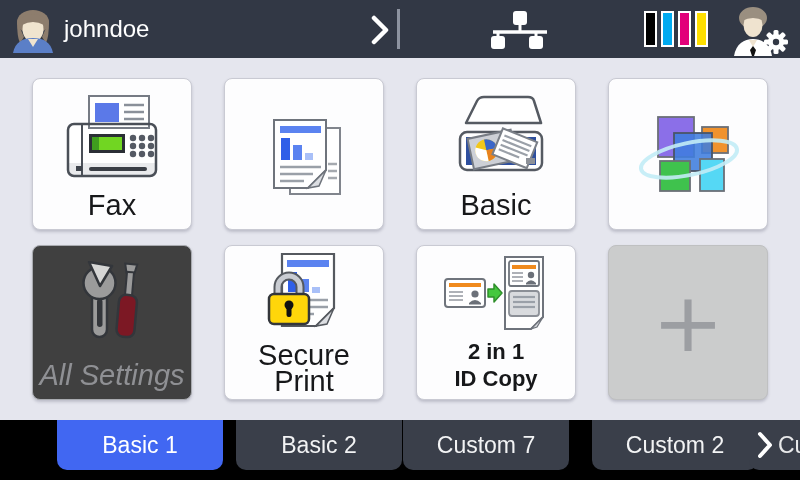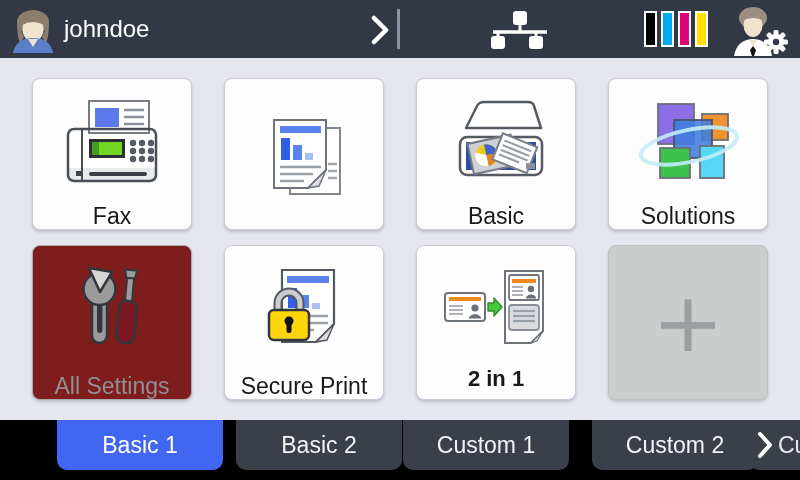--- a/index.html
+++ b/index.html
@@ -22,22 +22,22 @@
   
   .main{position:absolute;top:58px;left:0;width:800px;height:362px;background:#e5e6ee;}
   .tile{position:absolute;width:160px;border-radius:8px;background:#fdfdfe;
         border:1px solid #c9cad3;box-sizing:border-box;
         box-shadow:0 2px 3px rgba(70,70,95,.25);
         display:flex;flex-direction:column;align-items:center;}
   .row1{top:20px;height:152px;}
   .row2{top:187px;height:155px;}
   .c1{left:32px}.c2{left:224px}.c3{left:416px}.c4{left:608px}
   .tile-icon{flex:1;display:flex;align-items:center;justify-content:center;width:100%;padding-top:4px;}
-  .tile-label{font-size:23px;color:#17181a;line-height:26px;text-align:center;}
-  .tile.disabled{background:#7f1d1d;border-color:#a9abb0;}
+  .tile-label{font-size:29px;color:#17181a;padding-bottom:11px;line-height:26px;text-align:center;}
+  .tile.disabled{background:#404040;border-color:#a9abb0;font-style:italic;}
   .tile.disabled .tile-label{color:#8f9094;}
   .tile.empty{background:#cbcccc;border-color:#bfc0c1;justify-content:center;}
   .plus-glyph{font-size:86px;font-weight:400;color:#9c9ea2;line-height:86px;
               font-family:"DejaVu Sans",sans-serif;transform:scaleY(.95);}
   .two-line .tile-label{padding-bottom:7px;font-size:22px;line-height:27px;font-weight:bold;}
 
   
   .tabbar{position:absolute;top:420px;left:0;width:800px;height:60px;background:#000000;}
   .tab{position:absolute;top:0;height:50px;width:166px;background:#3a3f4a;
        border-radius:0 0 10px 10px;display:flex;align-items:center;justify-content:center;
@@ -201,21 +201,20 @@
       <div class="tile-icon">
         <svg width="108" height="90" viewBox="0 0 108 90">
           <rect x="24" y="6" width="36" height="40" fill="#8b6fe8" stroke="#6b6f77" stroke-width="1.8"></rect>
           <rect x="68" y="16" width="26" height="26" fill="#f0922d" stroke="#6b6f77" stroke-width="1.8"></rect>
           <rect x="40" y="22" width="38" height="38" fill="#3f7dde" fill-opacity="0.88" stroke="#4a5568" stroke-width="1.8"></rect>
           <rect x="26" y="50" width="30" height="30" fill="#3fc24d" stroke="#6b6f77" stroke-width="1.8"></rect>
           <rect x="66" y="48" width="24" height="32" fill="#55d8f5" stroke="#6b6f77" stroke-width="1.8"></rect>
           <ellipse cx="55" cy="48" rx="49" ry="16" fill="none" stroke="#c2ecf6" stroke-width="4" stroke-opacity="0.9" transform="rotate(-12 55 48)"></ellipse>
         </svg>
       </div>
-      <div class="tile-label">Solutions</div>
     </div>
 
     <div class="tile row2 c1 disabled">
       <div class="tile-icon">
         <svg width="96" height="90" viewBox="0 0 96 90">
           <rect x="28" y="30" width="15" height="46" rx="7.5" fill="#9b9b9b" stroke="#33363b" stroke-width="2.5"></rect>
           <circle cx="35.5" cy="22" r="16" fill="#9b9b9b" stroke="#33363b" stroke-width="2.5"></circle>
           <polygon points="25,1 48,5 36,25" fill="#d6d6d5" stroke="#33363b" stroke-width="2.5" stroke-linejoin="round"></polygon>
           <rect x="33" y="38" width="5.5" height="28" rx="2.75" fill="#33363b"></rect>
           <g transform="rotate(5 64 40)">
@@ -271,38 +270,39 @@
           <line x1="6" y1="39" x2="20" y2="39" stroke="#a5a9af" stroke-width="1.8"></line>
           <line x1="6" y1="43" x2="20" y2="43" stroke="#a5a9af" stroke-width="1.8"></line>
           <line x1="6" y1="47" x2="20" y2="47" stroke="#a5a9af" stroke-width="1.8"></line>
           <circle cx="32" cy="41" r="3.6" fill="#6b7078"></circle>
           <path d="M26,50 q6,-6 12,0 v1.5 h-12 z" fill="#6b7078"></path>
           <polygon points="45,36 51,36 51,31 59,40 51,49 51,44 45,44" fill="#45c83e" stroke="#2f8f2b" stroke-width="1.5" stroke-linejoin="round"></polygon>
         </svg>
       </div>
       <div class="tile-label">
         <span>2 in 1</span><br>
+        <span>ID Copy</span>
       </div>
     </div>
 
     <div class="tile row2 c4 empty">
       <span class="plus-glyph">+</span>
     </div>
   </div>
 
   <div class="tabbar">
 
     <div class="tab active tb1">
       <span>Basic 1</span>
     </div>
     <div class="tab tb2">
       <span>Basic 2</span>
     </div>
     <div class="tab tb3">
-      <span>Custom 1</span>
+      <span>Custom 7</span>
     </div>
     <div class="tab tb4">
       <span>Custom 2</span>
     </div>
 
     <div class="tab partial">
       <svg width="16" height="28" viewBox="0 0 16 28" style="flex:0 0 auto;">
         <polyline points="3,3 13,14 3,25" fill="none" stroke="#ffffff" stroke-width="4" stroke-linecap="round" stroke-linejoin="round"></polyline>
       </svg>
       <span class="ptxt">Custom 3</span>

